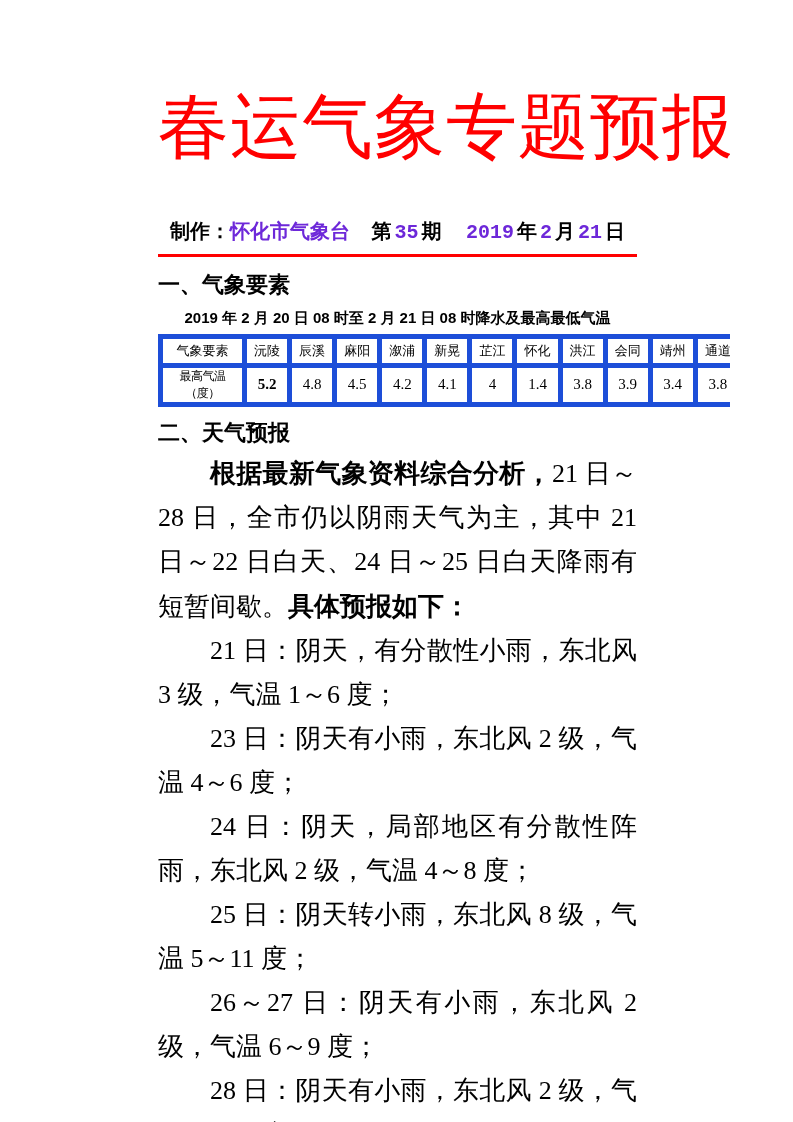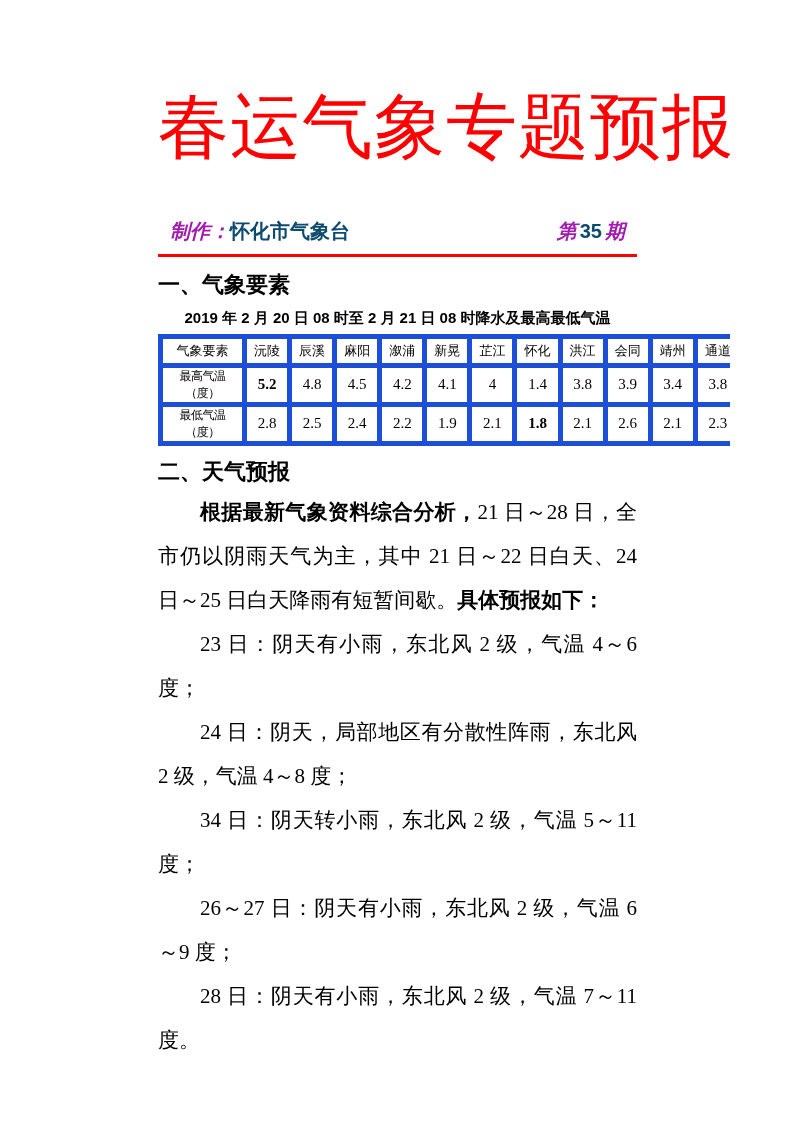--- a/index.html
+++ b/index.html
@@ -31,24 +31,24 @@
     display: flex;
     justify-content: space-between;
     align-items: baseline;
     margin-top: 21px;
     padding: 0 12px 9px 12px;
     border-bottom: 3px solid #ff0000;
     font-family: "Liberation Sans", "DejaVu Sans", sans-serif;
     font-weight: bold;
     font-size: 20px;
   }
-  .red { color: #a21caf; font-style: italic; }
-  .blk { color: #0c4a6e; text-align: right; }
+  .red { color: #000000; }
+  .blk { color: #6d28d9; text-align: right; }
   .meta-producer .num, .meta-issue .num, .meta-date .num {
-    font-family: Liberation Sans, sans-serif;
+    font-family: Liberation Mono, monospace;
     padding: 0 3px;
   }
 
   .sec-heading {
     margin: 12px 0 0 0;
     font-family: "Liberation Sans", "DejaVu Sans", sans-serif;
     font-weight: bold;
     font-size: 22px;
     line-height: 32px;
   }
@@ -78,21 +78,21 @@
     overflow: hidden;
   }
   table.weather .c0 { width: 84px; }
   table.weather th { font-size: 13px; }
   table.weather td.rowlabel { font-size: 12px; letter-spacing: -0.5px; }
   table.weather td.val { font-size: 15px; }
   table.weather td.b { font-weight: bold; }
 
   .body-par {
     margin: 0;
-    font-size: 21px;
+    font-size: 26px;
     line-height: 44px;
     text-align: justify;
     text-indent: 2em;
   }
   .body-par .hei {
     font-family: "Liberation Sans", "DejaVu Sans", sans-serif;
     font-weight: bold;
   }
   .sec2-heading { margin-top: 10px; }
   .intro { margin-top: 2px; }
@@ -104,20 +104,23 @@
   <div class="content">
 
     <h1 class="doc-title">春运气象专题预报</h1>
 
     <div class="meta-bar">
       <span class="meta-producer">
         <span class="red">制作：</span><span class="blk">怀化市气象台</span>
       </span>
       <span class="meta-issue">
         <span class="red">第</span><span class="blk num">35</span><span class="red">期</span>
+      </span>
+      <span class="meta-date">
+        <span class="blk num">2019</span><span class="red">年</span><span class="blk num">2</span><span class="red">月</span><span class="blk num">21</span><span class="red">日</span>
       </span>
     </div>
 
     <h2 class="sec-heading">一、气象要素</h2>
 
     <div class="tbl-caption">2019 年 2 月 20 日 08 时至 2 月 21 日 08 时降水及最高最低气温</div>
 
     <table class="weather">
       <tbody>
           <tr>
@@ -141,41 +144,28 @@
         <td class="val">4.5</td>
         <td class="val">4.2</td>
         <td class="val">4.1</td>
         <td class="val">4</td>
         <td class="val">1.4</td>
         <td class="val">3.8</td>
         <td class="val">3.9</td>
         <td class="val">3.4</td>
         <td class="val">3.8</td>
       </tr>
-      <tr>
-        <td class="rowlabel c0">最低气温（度）</td>
-        <td class="val">2.8</td>
-        <td class="val">2.5</td>
-        <td class="val">2.4</td>
-        <td class="val">2.2</td>
-        <td class="val">1.9</td>
-        <td class="val">2.1</td>
-        <td class="val b">1.8</td>
-        <td class="val">2.1</td>
-        <td class="val">2.6</td>
-        <td class="val">2.1</td>
-        <td class="val">2.3</td>
-      </tr>
     </tbody>
       </table>
 
     <h2 class="sec-heading sec2-heading">二、天气预报</h2>
 
     <p class="body-par intro"><span class="hei">根据最新气象资料综合分析，</span><span>21 日～28 日，全市仍以阴雨天气为主，其中 21 日～22 日白天、24 日～25 日白天降雨有短暂间歇。</span><span class="hei">具体预报如下：</span></p>
 
+    <p class="body-par">21 日：阴天，有分散性小雨，东北风 3 级，气温 1～6 度；</p>
     <p class="body-par">23 日：阴天有小雨，东北风 2 级，气温 4～6 度；</p>
     <p class="body-par">24 日：阴天，局部地区有分散性阵雨，东北风 2 级，气温 4～8 度；</p>
-    <p class="body-par">34 日：阴天转小雨，东北风 2 级，气温 5～11 度；</p>
+    <p class="body-par">25 日：阴天转小雨，东北风 8 级，气温 5～11 度；</p>
     <p class="body-par">26～27 日：阴天有小雨，东北风 2 级，气温 6～9 度；</p>
     <p class="body-par">28 日：阴天有小雨，东北风 2 级，气温 7～11 度。</p>
 
   </div>
 </div>
 
 </body></html>

